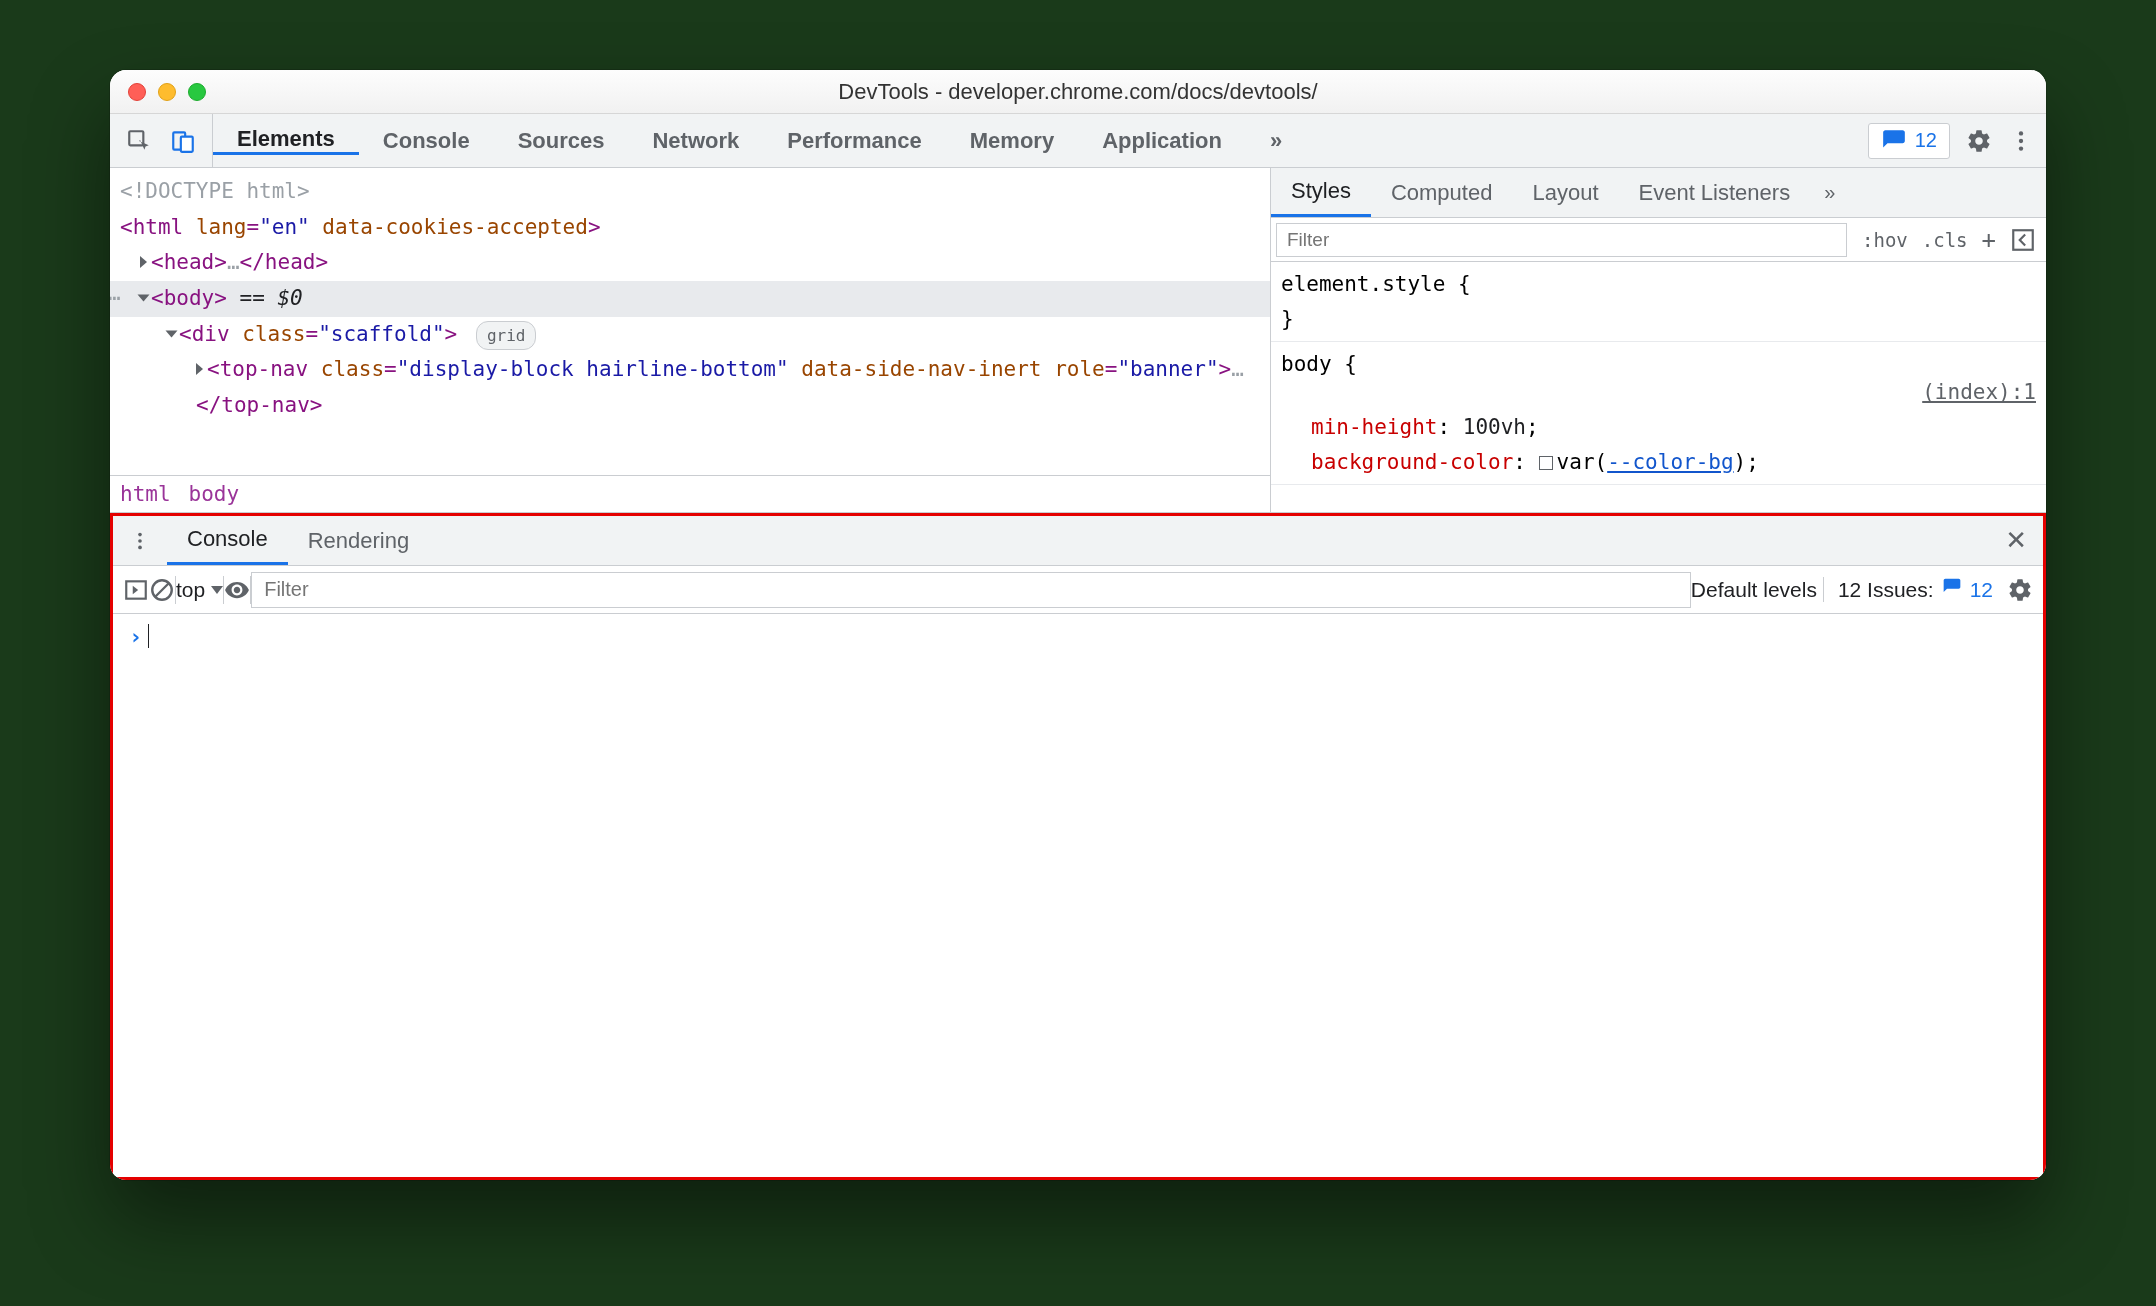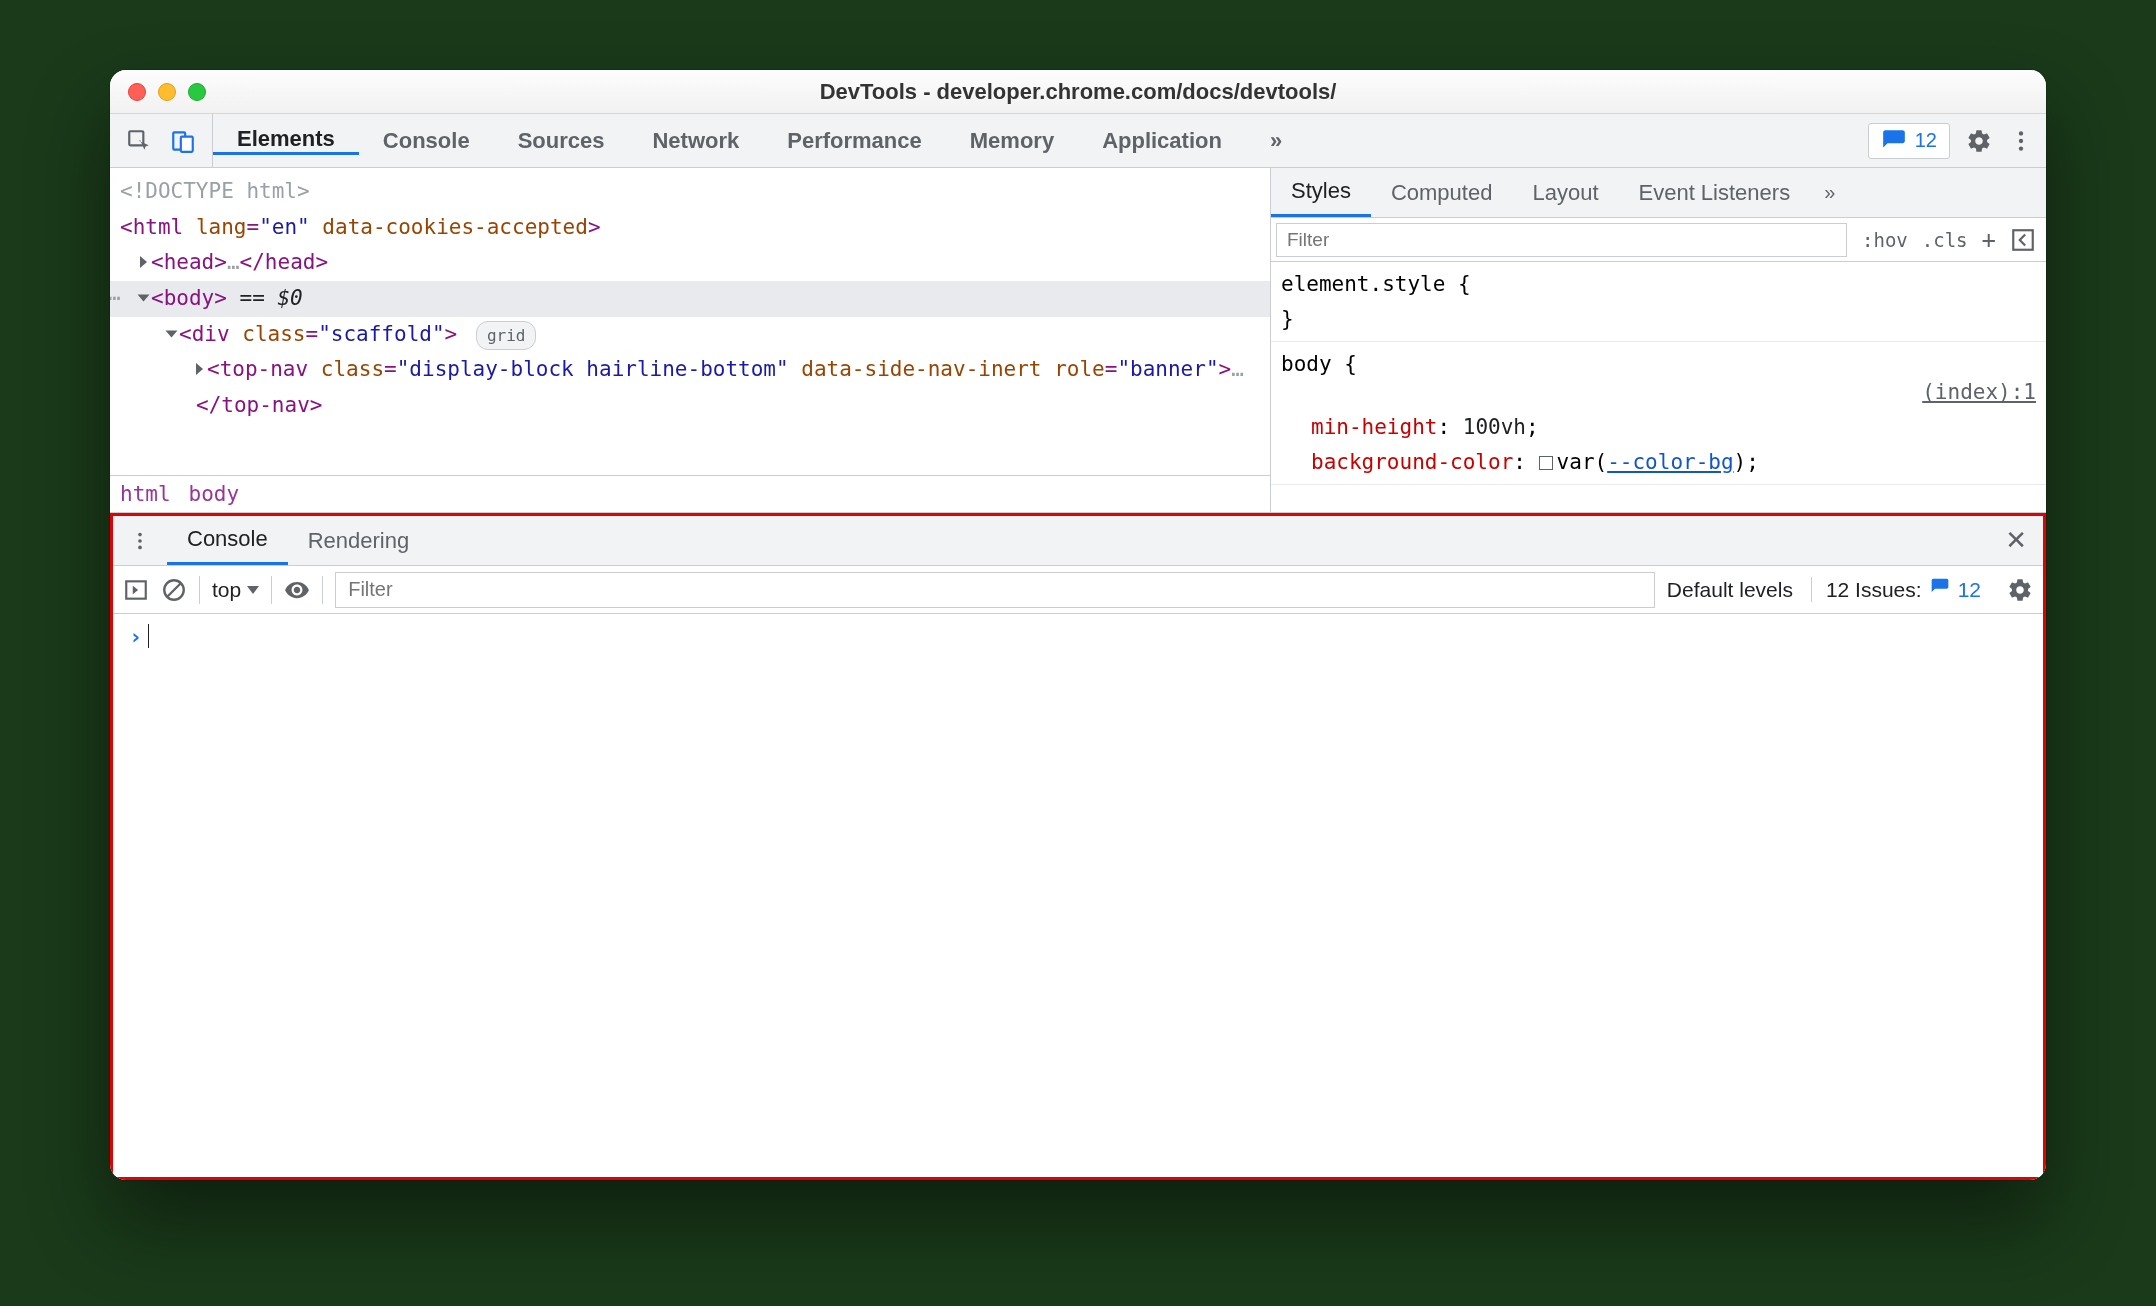--- a/index.html
+++ b/index.html
@@ -34,21 +34,21 @@
   display: flex;
   align-items: center;
   position: relative;
   flex: 0 0 auto;
 }
 .traffic { display: flex; gap: 12px; padding-left: 18px; }
 .tl { width: 18px; height: 18px; border-radius: 50%; }
 .tl.red { background: #ff5f57; border: 1px solid #e24239; }
 .tl.yel { background: #febc2e; border: 1px solid #e1a117; }
 .tl.grn { background: #28c840; border: 1px solid #1dab2e; }
-.title { position: absolute; left: 0; right: 0; text-align: center; font-size: 22px; font-weight: 700; color: #333; pointer-events: none; }
+.title { position: absolute; left: 0; right: 0; text-align: center; font-size: 22px; font-weight: 400; color: #333; pointer-events: none; }
 
 .toolbar {
   height: 54px;
   background: #f1f3f4;
   border-bottom: 1px solid #cacdd1;
   display: flex;
   align-items: stretch;
   flex: 0 0 auto;
 }
 .tb-left { display: flex; align-items: center; gap: 18px; padding: 0 16px; border-right: 1px solid #cacdd1; }
@@ -94,21 +94,21 @@
 .prop .pv { color: #202124; }
 .varlink { color: #1155cc; text-decoration: underline; }
 .swatch { display: inline-block; width: 14px; height: 14px; border: 1px solid #5f6368; vertical-align: -1px; margin-right: 4px; }
 
 .drawer { flex: 1; display: flex; flex-direction: column; border-top: 3px solid #e40000; border-left: 3px solid #e40000; border-right: 3px solid #e40000; border-bottom: 3px solid #e40000; position: relative; }
 .dr-tabs { height: 50px; background: #f1f3f4; border-bottom: 1px solid #cacdd1; display: flex; align-items: stretch; }
 .dr-tab { display: flex; align-items: center; padding: 0 20px; font-size: 22px; color: #5f6368; cursor: pointer; }
 .dr-tab.active { color: #202124; border-bottom: 3px solid #1a73e8; }
 .dr-close { margin-left: auto; display: flex; align-items: center; padding: 0 16px; color: #5f6368; font-size: 26px; cursor: pointer; }
 .dr-kebab { display: flex; align-items: center; padding: 0 16px; color: #5f6368; }
-.dr-toolbar { height: 48px; border-bottom: 1px solid #cacdd1; display: flex; align-items: center; gap: 12px; padding: 0 10px; background: #fff; }
+.dr-toolbar { height: 48px; border-bottom: 1px solid #cacdd1; display: flex; align-items: center; padding: 0 10px; background: #fff; }
 .sep { width: 1px; height: 28px; background: #cacdd1; }
 .ctx { display: flex; align-items: center; gap: 6px; font-size: 21px; color: #202124; cursor: pointer; }
 .ctx .tri2 { width: 0; height: 0; border-left: 6px solid transparent; border-right: 6px solid transparent; border-top: 8px solid #5f6368; }
 .cfilter { flex: 1; border: 1px solid #cacdd1; height: 36px; padding: 0 12px; font-size: 20px; color: #5f6368; background: #fff; }
 .lvls { font-size: 21px; color: #202124; display: flex; align-items: center; gap: 6px; cursor: pointer; }
 .issues { display: flex; align-items: center; gap: 8px; border-left: 1px solid #cacdd1; padding: 0 14px; font-size: 21px; color: #202124; }
 .issues .bi { color: #1a73e8; }
 .console-body { flex: 1; background: #fff; padding: 10px 16px; font-size: 22px; }
 .prompt { color: #1a73e8; font-weight: 700; }
 .cursor { display: inline-block; width: 1px; height: 24px; background: #202124; vertical-align: -4px; margin-left: 6px; }

